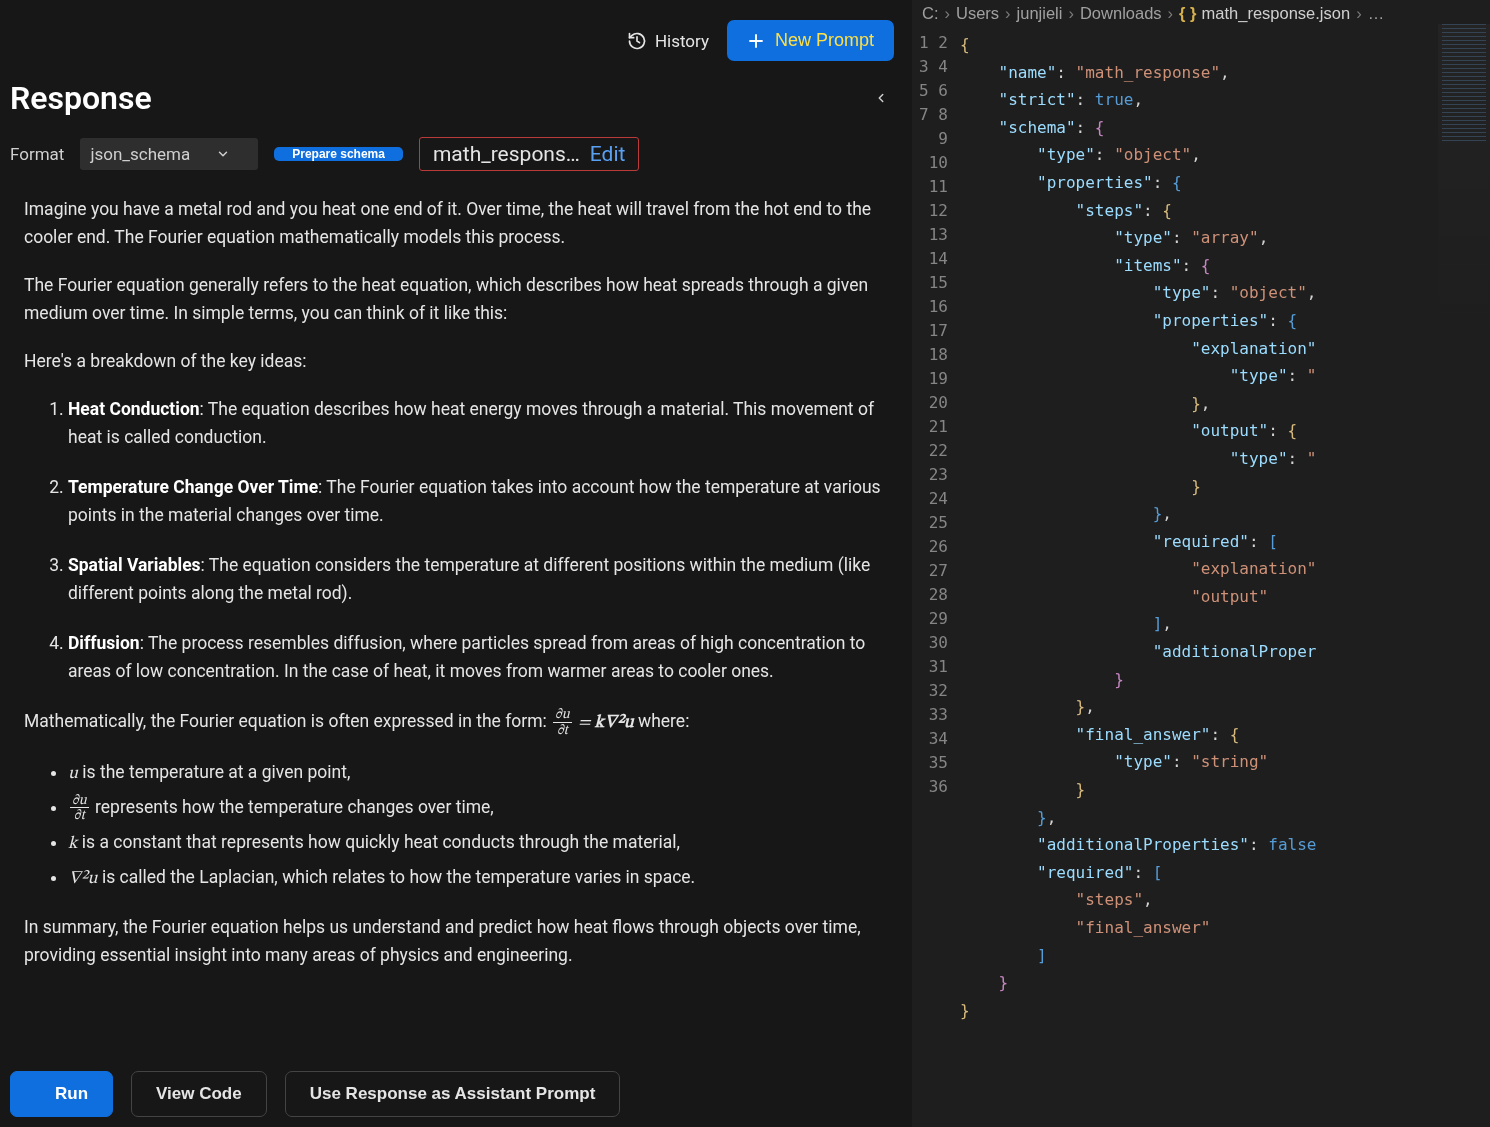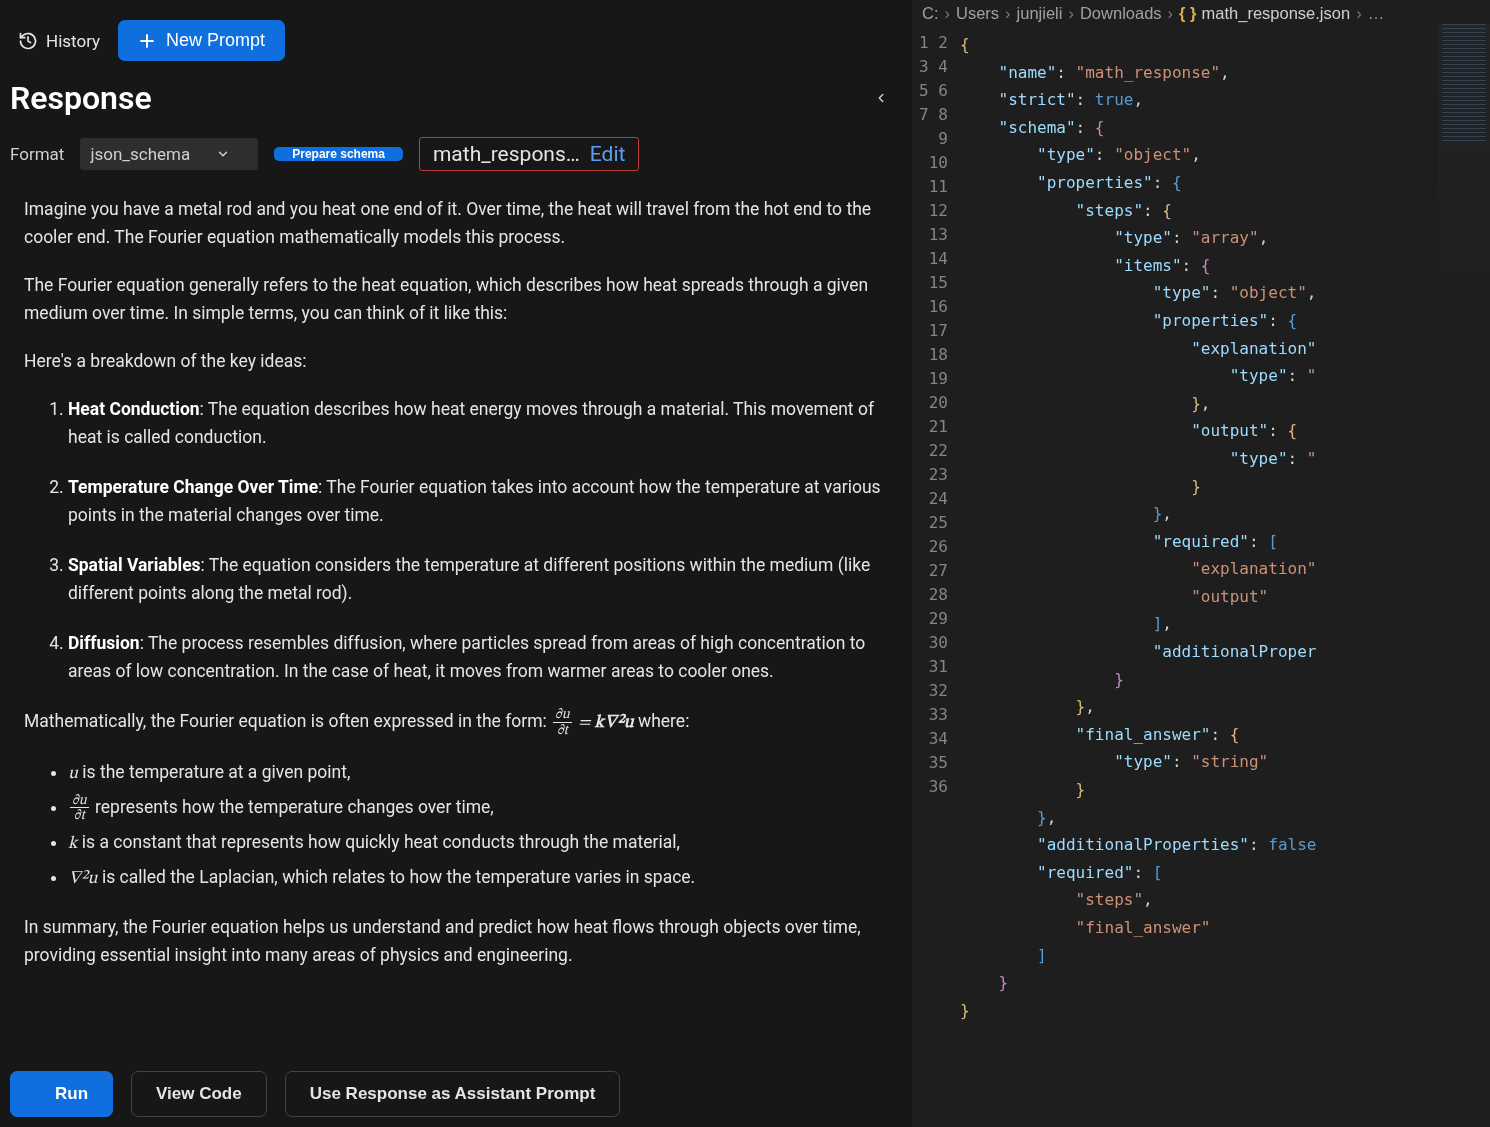--- a/index.html
+++ b/index.html
@@ -16,36 +16,36 @@
   .left-panel {
     flex: 0 0 912px;
     background: #171717;
     display: flex;
     flex-direction: column;
     padding: 10px;
     position: relative;
   }
   .topbar {
     display: flex;
-    justify-content: flex-start;
+    justify-content: flex-end;
     align-items: center;
     gap: 18px;
     padding: 10px 8px 18px 8px;
   }
   .history-link {
     display: flex;
     align-items: center;
     gap: 8px;
     color: #e5e5e5;
     font-size: 17px;
     cursor: pointer;
   }
   .new-prompt-btn {
     background: #0f6fde;
-    color: #ffffff;
+    color: #fde047;
     border: none;
     border-radius: 7px;
     padding: 10px 20px;
     font-size: 18px;
     font-weight: 500;
     display: flex;
     align-items: center;
     gap: 10px;
     cursor: pointer;
   }

